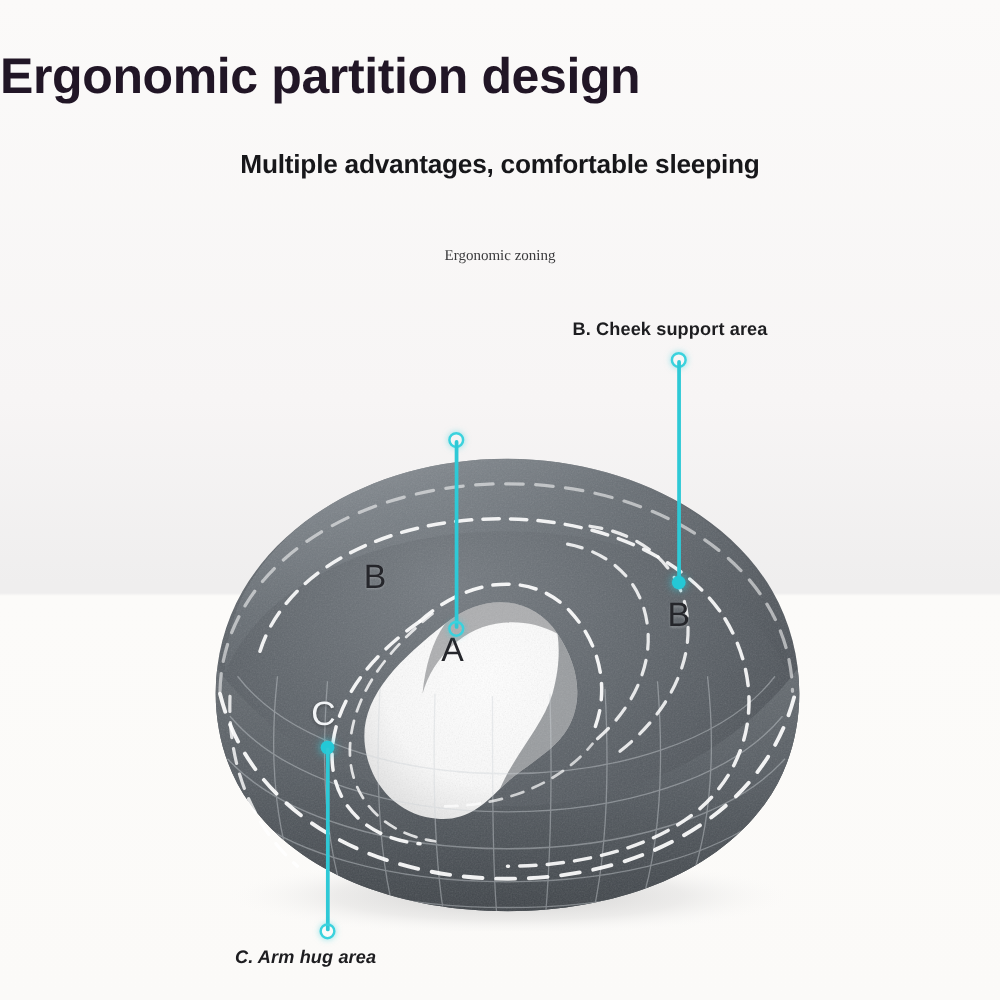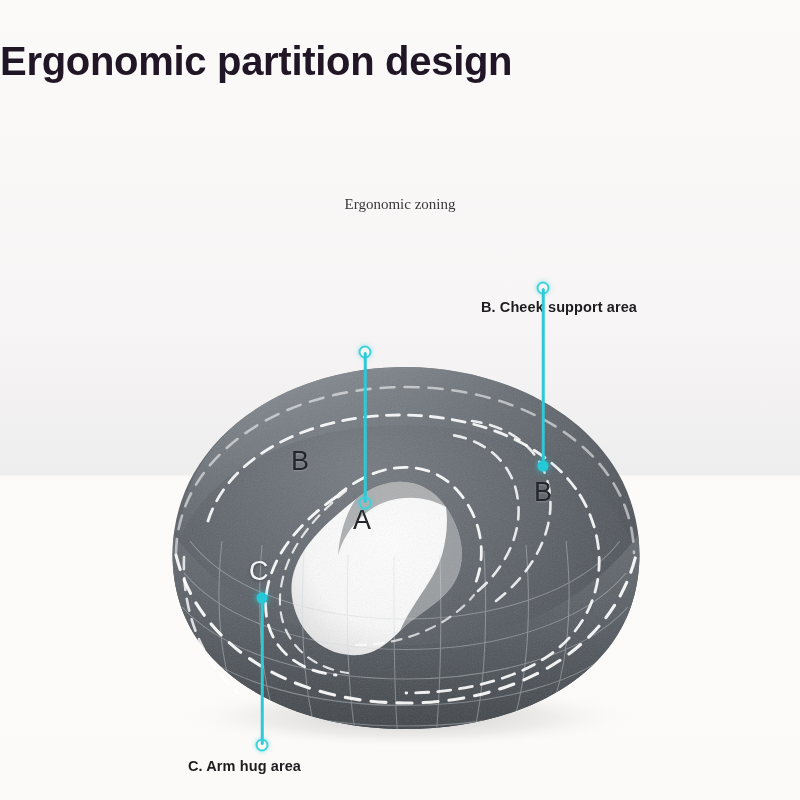--- a/index.html
+++ b/index.html
@@ -30,35 +30,35 @@
     font-size:21px;line-height:26px;
     font-weight:bold;
     letter-spacing:-0.2px;
     color:#17171a;
     white-space:nowrap;
   }
   .zoning{
     position:absolute;left:300px;top:192px;width:200px;
     text-align:center;
     font-family:"Liberation Serif","DejaVu Serif",serif;
-    font-size:15px;line-height:24px;
+    font-size:12px;line-height:24px;
     color:#3a3a3c;
   }
   
   .callout-label{
     position:absolute;
     font-size:14.5px;
     font-weight:bold;
     letter-spacing:0.1px;
     color:#1d1d20;
     white-space:nowrap;
   }
   #label-a{left:258px;top:318px;}
-  #label-b{left:481px;top:256px;margin-top:43px;}
-  #label-c{left:188px;top:758px;}
+  #label-b{left:458px;top:256px;}
+  #label-c{left:188px;top:758px;font-style:italic;}
   
   .connector{position:absolute;}
   .conn-line{
     position:absolute;left:50%;transform:translateX(-50%);
     width:2.5px;
     background:#2ec9d6;
     border-radius:2px;
   }
   .dot-ring{
     position:absolute;left:50%;transform:translate(-50%,-50%);
@@ -90,20 +90,21 @@
   
   #product{position:absolute;left:150px;top:345px;width:510px;height:400px;}
   #product svg{display:block;width:510px;height:400px;}
 </style>
 </head>
 <body>
 
 <div id="stage">
 
   <div class="title">Ergonomic partition design</div>
+  <div class="subtitle">Multiple advantages, comfortable sleeping</div>
 
   <div class="zoning">
     <div>Ergonomic zoning</div>
   </div>
 
   <div id="product">
     <svg viewBox="0 0 510 400" xmlns="http://www.w3.org/2000/svg">
       <defs>
         <radialGradient id="foamTop" cx="40%" cy="28%" r="78%">
           <stop offset="0%" stop-color="#757b81"></stop>

